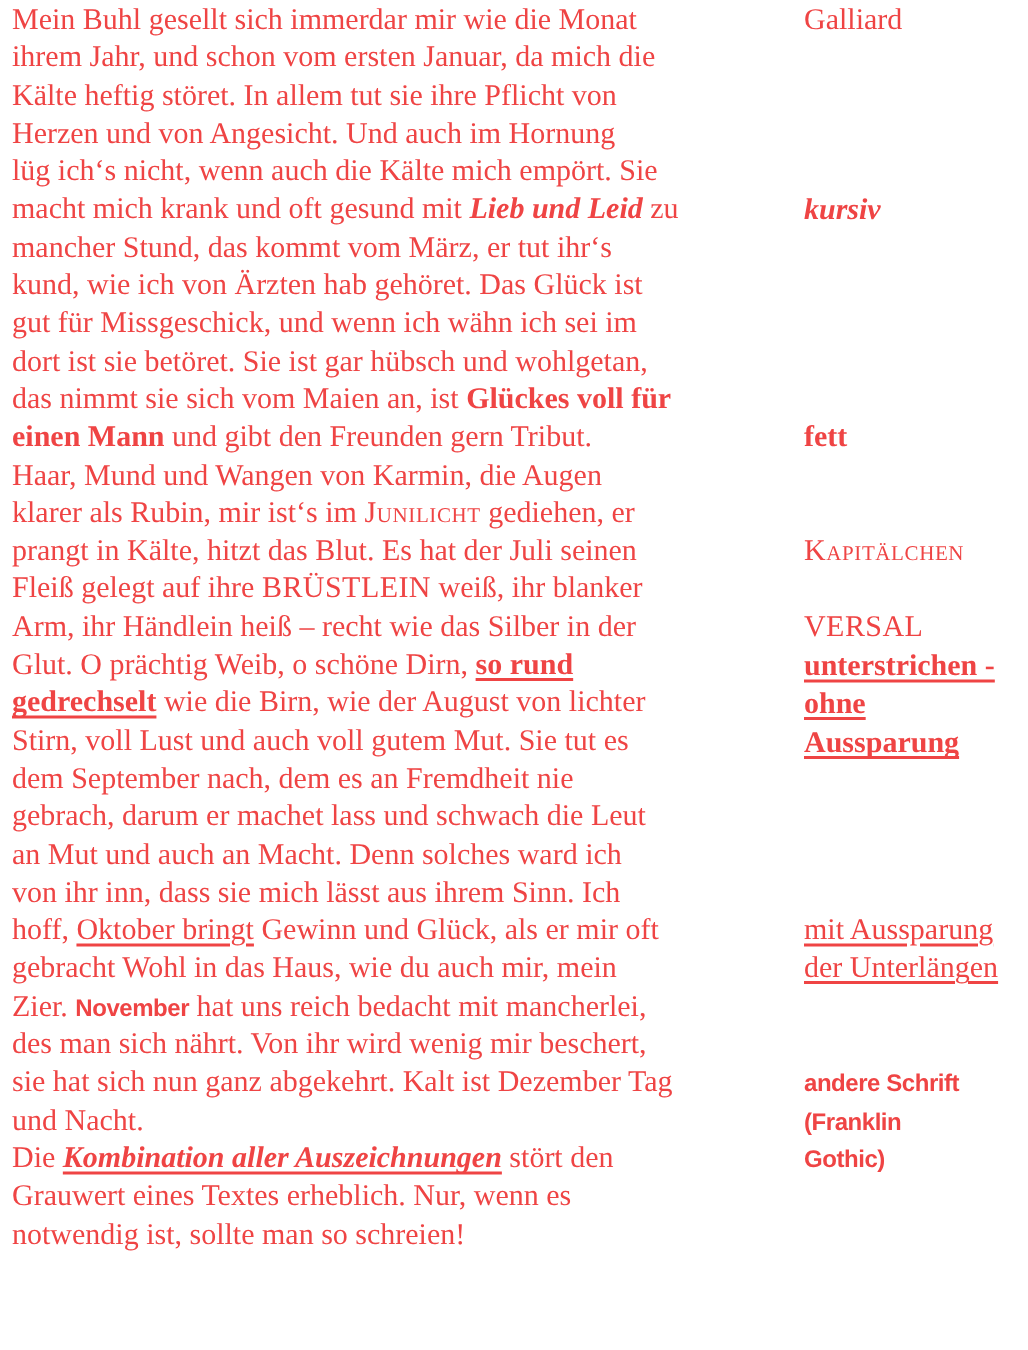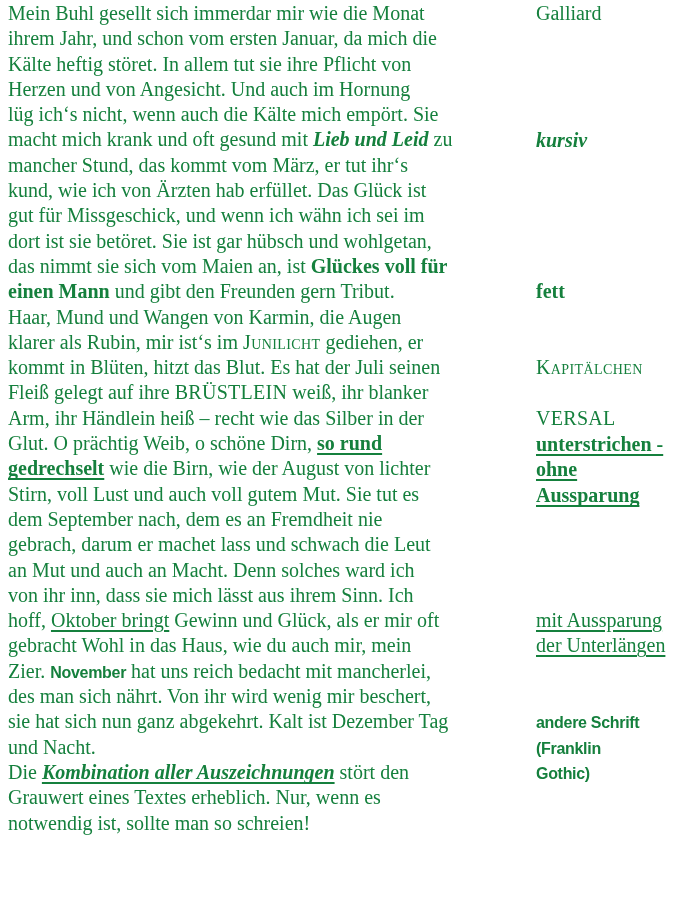--- a/index.html
+++ b/index.html
@@ -5,21 +5,21 @@
   html, body {
     margin: 0;
     padding: 0;
     background: #ffffff;
   }
   #page {
     position: relative;
     width: 685px;
     height: 872px;
     background: #ffffff;
-    color: #15803d;
+    color: #ef4444;
     font-family: "Liberation Serif", serif;
     font-size: 20px;
     line-height: 25.3px;
     overflow: hidden;
   }
   #body-text {
     position: absolute;
     left: 8px;
     top: 1px;
   }
@@ -77,28 +77,28 @@
 
 <div id="page">
   <div id="body-text">
       <div class="line"><span class="s-normal">Mein Buhl gesellt sich immerdar mir wie die Monat</span></div>
       <div class="line"><span class="s-normal">ihrem Jahr, und schon vom ersten Januar, da mich die</span></div>
       <div class="line"><span class="s-normal">Kälte heftig störet. In allem tut sie ihre Pflicht von</span></div>
       <div class="line"><span class="s-normal">Herzen und von Angesicht. Und auch im Hornung</span></div>
       <div class="line"><span class="s-normal">lüg ich‘s nicht, wenn auch die Kälte mich empört. Sie</span></div>
       <div class="line"><span class="s-normal">macht mich krank und oft gesund mit </span><span class="s-italic">Lieb und Leid</span><span class="s-normal"> zu</span></div>
       <div class="line"><span class="s-normal">mancher Stund, das kommt vom März, er tut ihr‘s</span></div>
-      <div class="line"><span class="s-normal">kund, wie ich von Ärzten hab erfüllet. Das Glück ist</span></div>
+      <div class="line"><span class="s-normal">kund, wie ich von Ärzten hab gehöret. Das Glück ist</span></div>
       <div class="line"><span class="s-normal">gut für Missgeschick, und wenn ich wähn ich sei im</span></div>
       <div class="line"><span class="s-normal">dort ist sie betöret. Sie ist gar hübsch und wohlgetan,</span></div>
       <div class="line"><span class="s-normal">das nimmt sie sich vom Maien an, ist </span><span class="s-bold">Glückes voll für</span></div>
       <div class="line"><span class="s-bold">einen Mann</span><span class="s-normal"> und gibt den Freunden gern Tribut.</span></div>
       <div class="line"><span class="s-normal">Haar, Mund und Wangen von Karmin, die Augen</span></div>
       <div class="line"><span class="s-normal">klarer als Rubin, mir ist‘s im </span><span class="s-smallcaps">Junilicht</span><span class="s-normal"> gediehen, er</span></div>
-      <div class="line"><span class="s-normal">kommt in Blüten, hitzt das Blut. Es hat der Juli seinen</span></div>
+      <div class="line"><span class="s-normal">prangt in Kälte, hitzt das Blut. Es hat der Juli seinen</span></div>
       <div class="line"><span class="s-normal">Fleiß gelegt auf ihre </span><span class="s-caps">BRÜSTLEIN</span><span class="s-normal"> weiß, ihr blanker</span></div>
       <div class="line"><span class="s-normal">Arm, ihr Händlein heiß – recht wie das Silber in der</span></div>
       <div class="line"><span class="s-normal">Glut. O prächtig Weib, o schöne Dirn, </span><span class="s-underline">so rund</span></div>
       <div class="line"><span class="s-underline">gedrechselt</span><span class="s-normal"> wie die Birn, wie der August von lichter</span></div>
       <div class="line"><span class="s-normal">Stirn, voll Lust und auch voll gutem Mut. Sie tut es</span></div>
       <div class="line"><span class="s-normal">dem September nach, dem es an Fremdheit nie</span></div>
       <div class="line"><span class="s-normal">gebrach, darum er machet lass und schwach die Leut</span></div>
       <div class="line"><span class="s-normal">an Mut und auch an Macht. Denn solches ward ich</span></div>
       <div class="line"><span class="s-normal">von ihr inn, dass sie mich lässt aus ihrem Sinn. Ich</span></div>
       <div class="line"><span class="s-normal">hoff, </span><span class="s-underline-skip">Oktober bringt</span><span class="s-normal"> Gewinn und Glück, als er mir oft</span></div>

